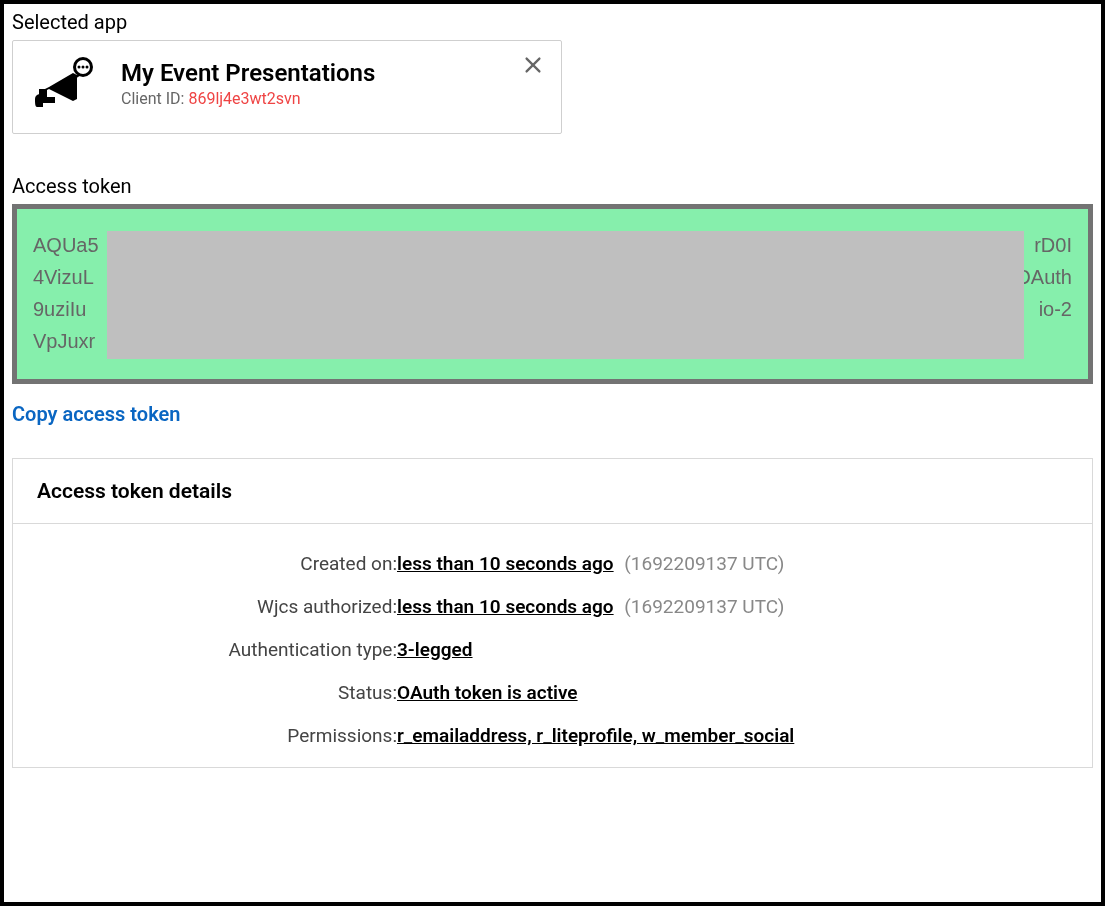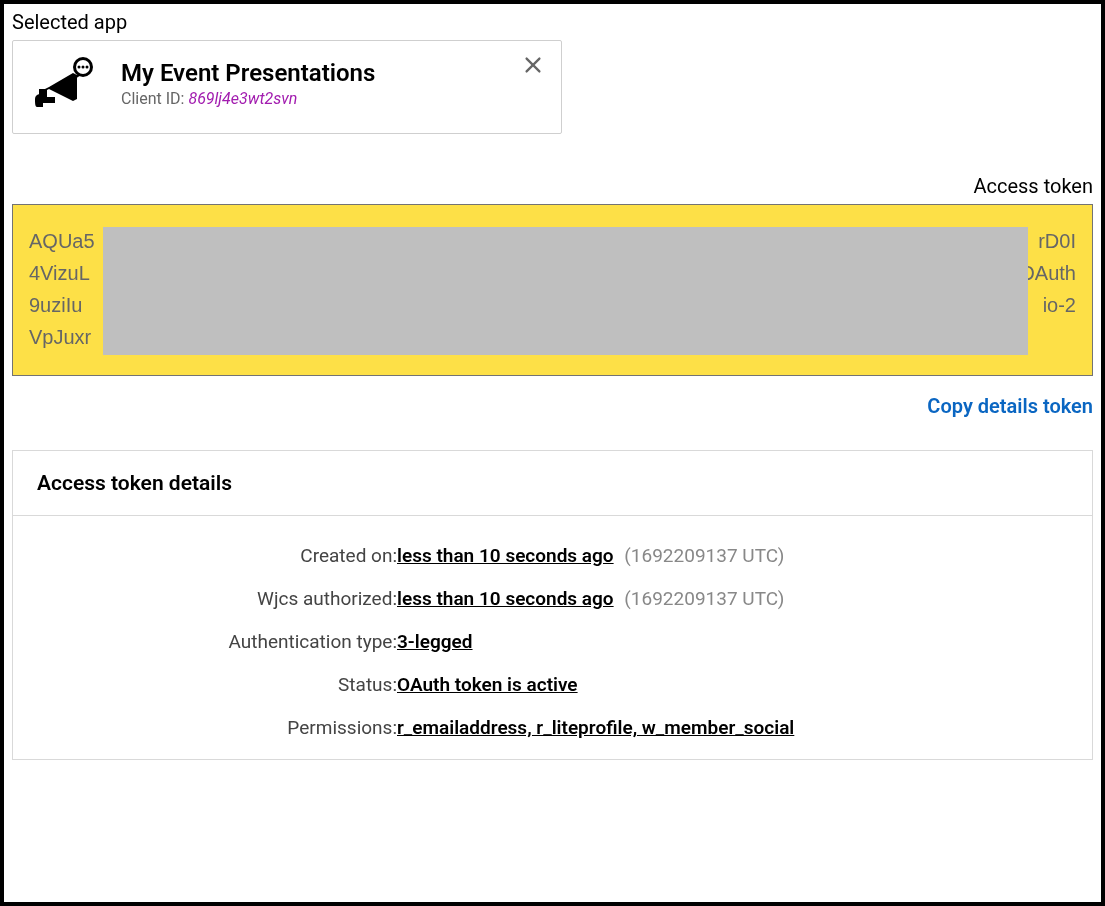--- a/index.html
+++ b/index.html
@@ -50,42 +50,40 @@
     }
     .client-id-line {
       font-size: 16px;
       color: #666;
       margin-top: 2px;
     }
     .client-id-label {
       color: #666;
     }
     .client-id-value {
-      color: #a21caf;
-      font-style: italic;
+      color: #ef4444;
     }
     .close-btn {
       position: absolute;
       top: 10px;
       right: 14px;
       width: 28px;
       height: 28px;
       display: flex;
       align-items: center;
       justify-content: center;
       cursor: pointer;
       color: #666;
     }
     .token-section {
       margin-top: 10px;
-      text-align: right;
     }
     .token-box {
-      background: #fde047;
-      border: 1px solid #737373;
+      background: #86efac;
+      border: 5px solid #737373;
       padding: 20px 16px 22px 16px;
       position: relative;
       min-height: 170px;
     }
     .token-row {
       display: flex;
       justify-content: space-between;
       font-size: 20px;
       color: #666;
       font-family: -apple-system, BlinkMacSystemFont, "Segoe UI", sans-serif;
@@ -193,21 +191,21 @@
     <div class="token-row">
       <span>9uziIu</span>
       <span>io-2</span>
     </div>
     <div class="token-row">
       <span>VpJuxr</span>
       <span></span>
     </div>
     <div class="token-redact"></div>
   </div>
-  <div class="copy-link">Copy details token</div>
+  <div class="copy-link">Copy access token</div>
 </div>
 
 <div class="details-card">
   <div class="details-header">Access token details</div>
   <div class="details-body">
     <div class="detail-row">
       <div class="detail-label">Created on:</div>
       <div>
         <span class="detail-value">less than 10 seconds ago</span>
         <span class="detail-sub">(1692209137 UTC)</span>

